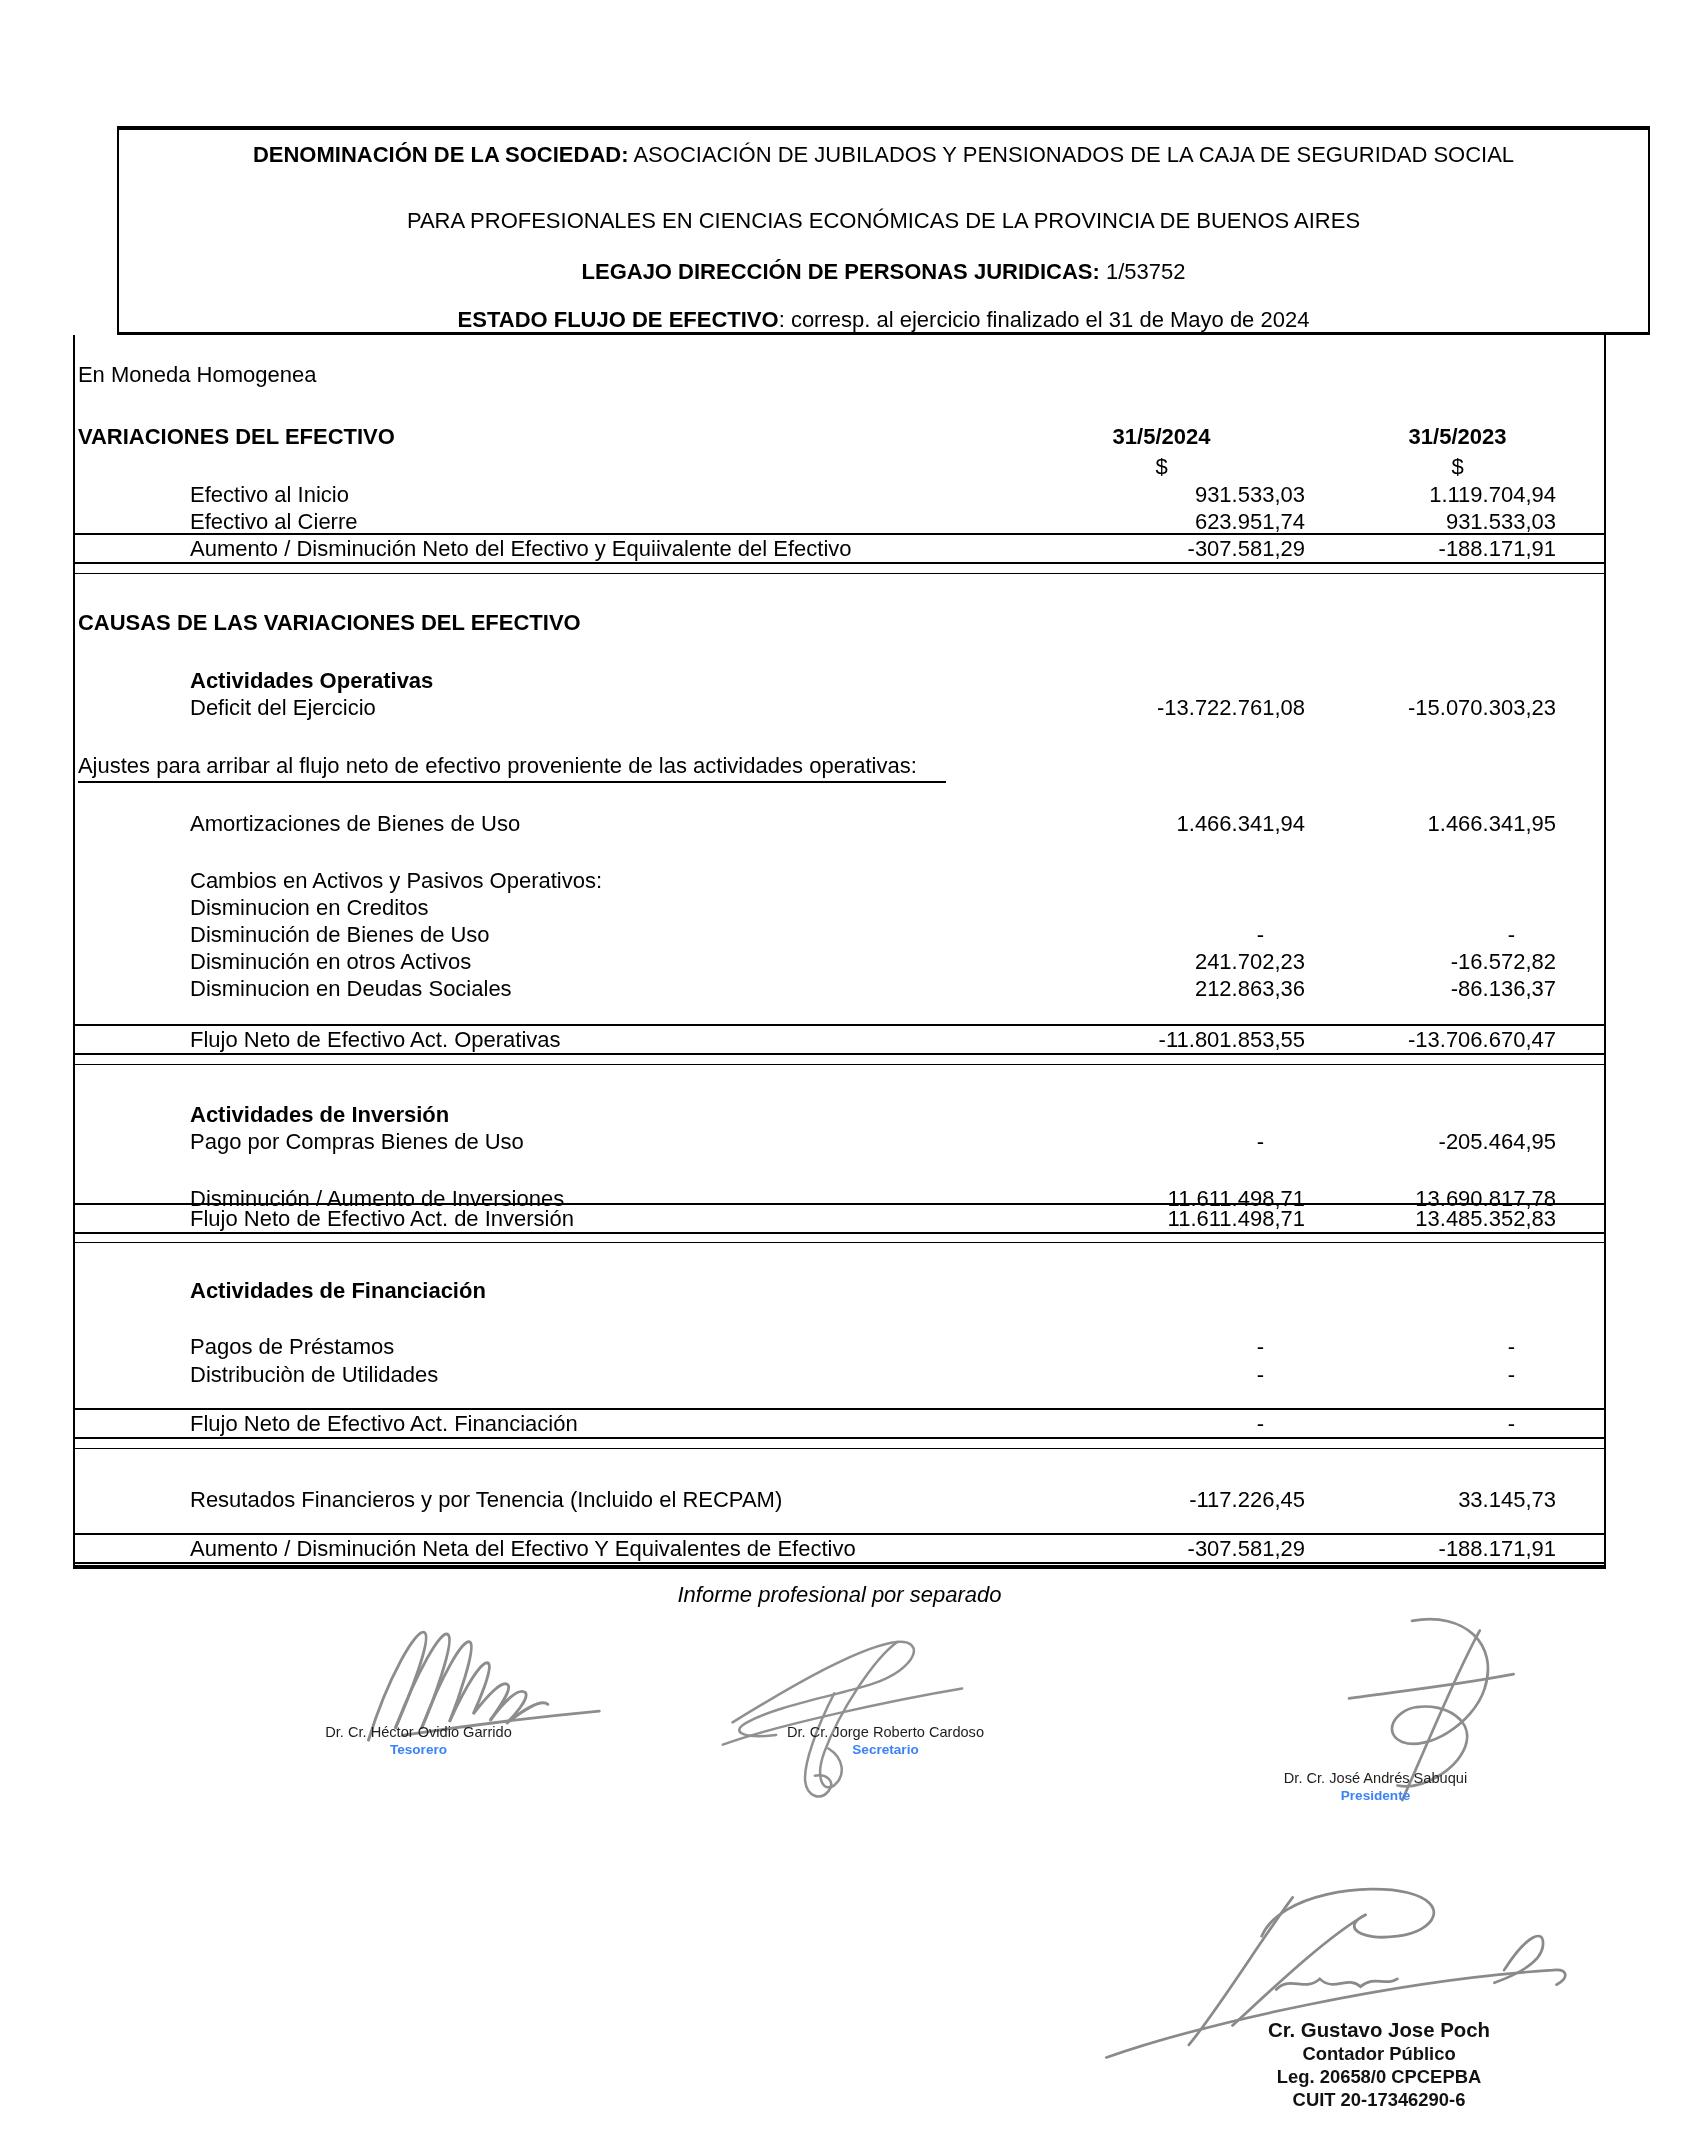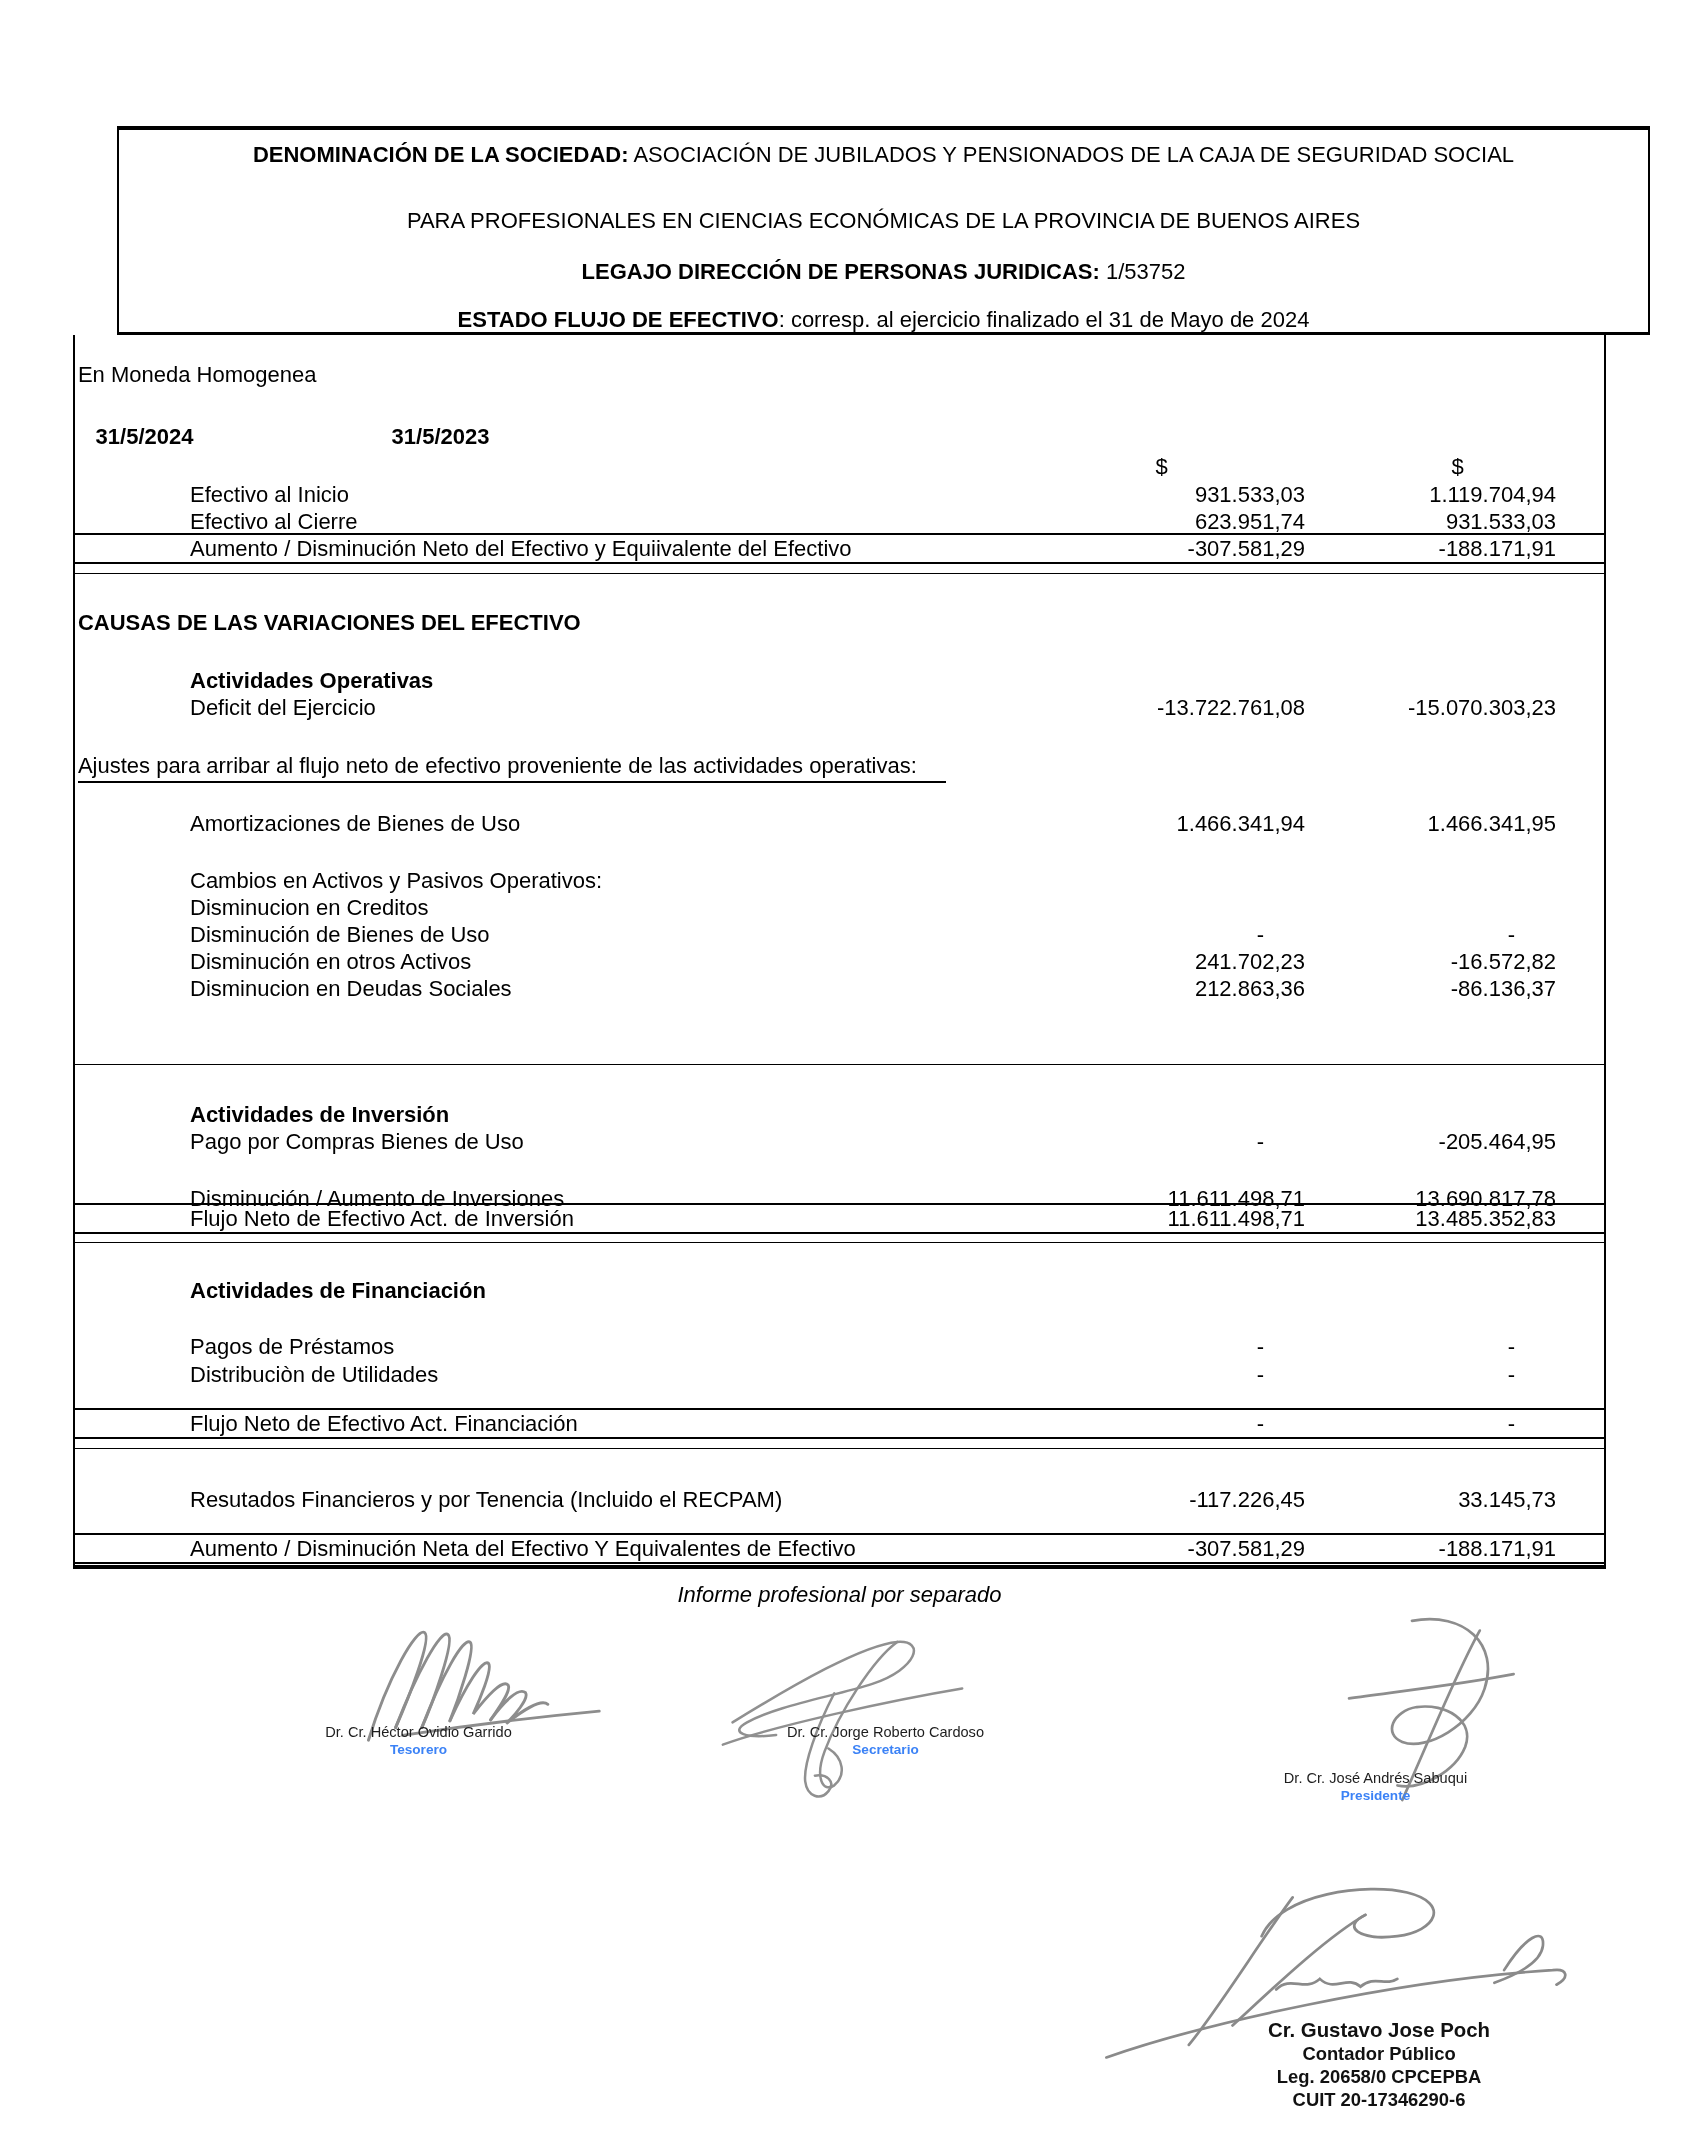--- a/index.html
+++ b/index.html
@@ -81,20 +81,21 @@
     </div>
   </div>
 
   <div class="body-box">
 
     <div class="row" style="top:27px">
       <span class="lbl flush">En Moneda Homogenea</span>
     </div>
 
     <div class="row" style="top:89px">
+      <span class="lbl flush b">VARIACIONES DEL EFECTIVO</span>
       <span class="val b hnudge1">31/5/2024</span>
       <span class="val v2 b hnudge2">31/5/2023</span>
       <span class="sp"></span>
     </div>
 
     <div class="row" style="top:119px">
       <span class="lbl flush"></span>
       <span class="val hnudge1">$</span>
       <span class="val v2 hnudge2">$</span>
       <span class="sp"></span>
@@ -173,20 +174,26 @@
       <span class="sp"></span>
     </div>
 
     <div class="row" style="top:641px">
       <span class="lbl">Disminucion en Deudas Sociales</span>
       <span class="val">212.863,36</span>
       <span class="val v2">-86.136,37</span>
       <span class="sp"></span>
     </div>
 
+    <div class="trow" style="top:689px">
+      <span class="lbl">Flujo Neto de Efectivo Act. Operativas</span>
+      <span class="val">-11.801.853,55</span>
+      <span class="val v2">-13.706.670,47</span>
+      <span class="sp"></span>
+    </div>
     <div class="thinline" style="top:729px"></div>
 
     <div class="row" style="top:767px">
       <span class="lbl b">Actividades de Inversión</span>
     </div>
 
     <div class="row" style="top:794px">
       <span class="lbl">Pago por Compras Bienes de Uso</span>
       <span class="val dash">-</span>
       <span class="val v2">-205.464,95</span>

